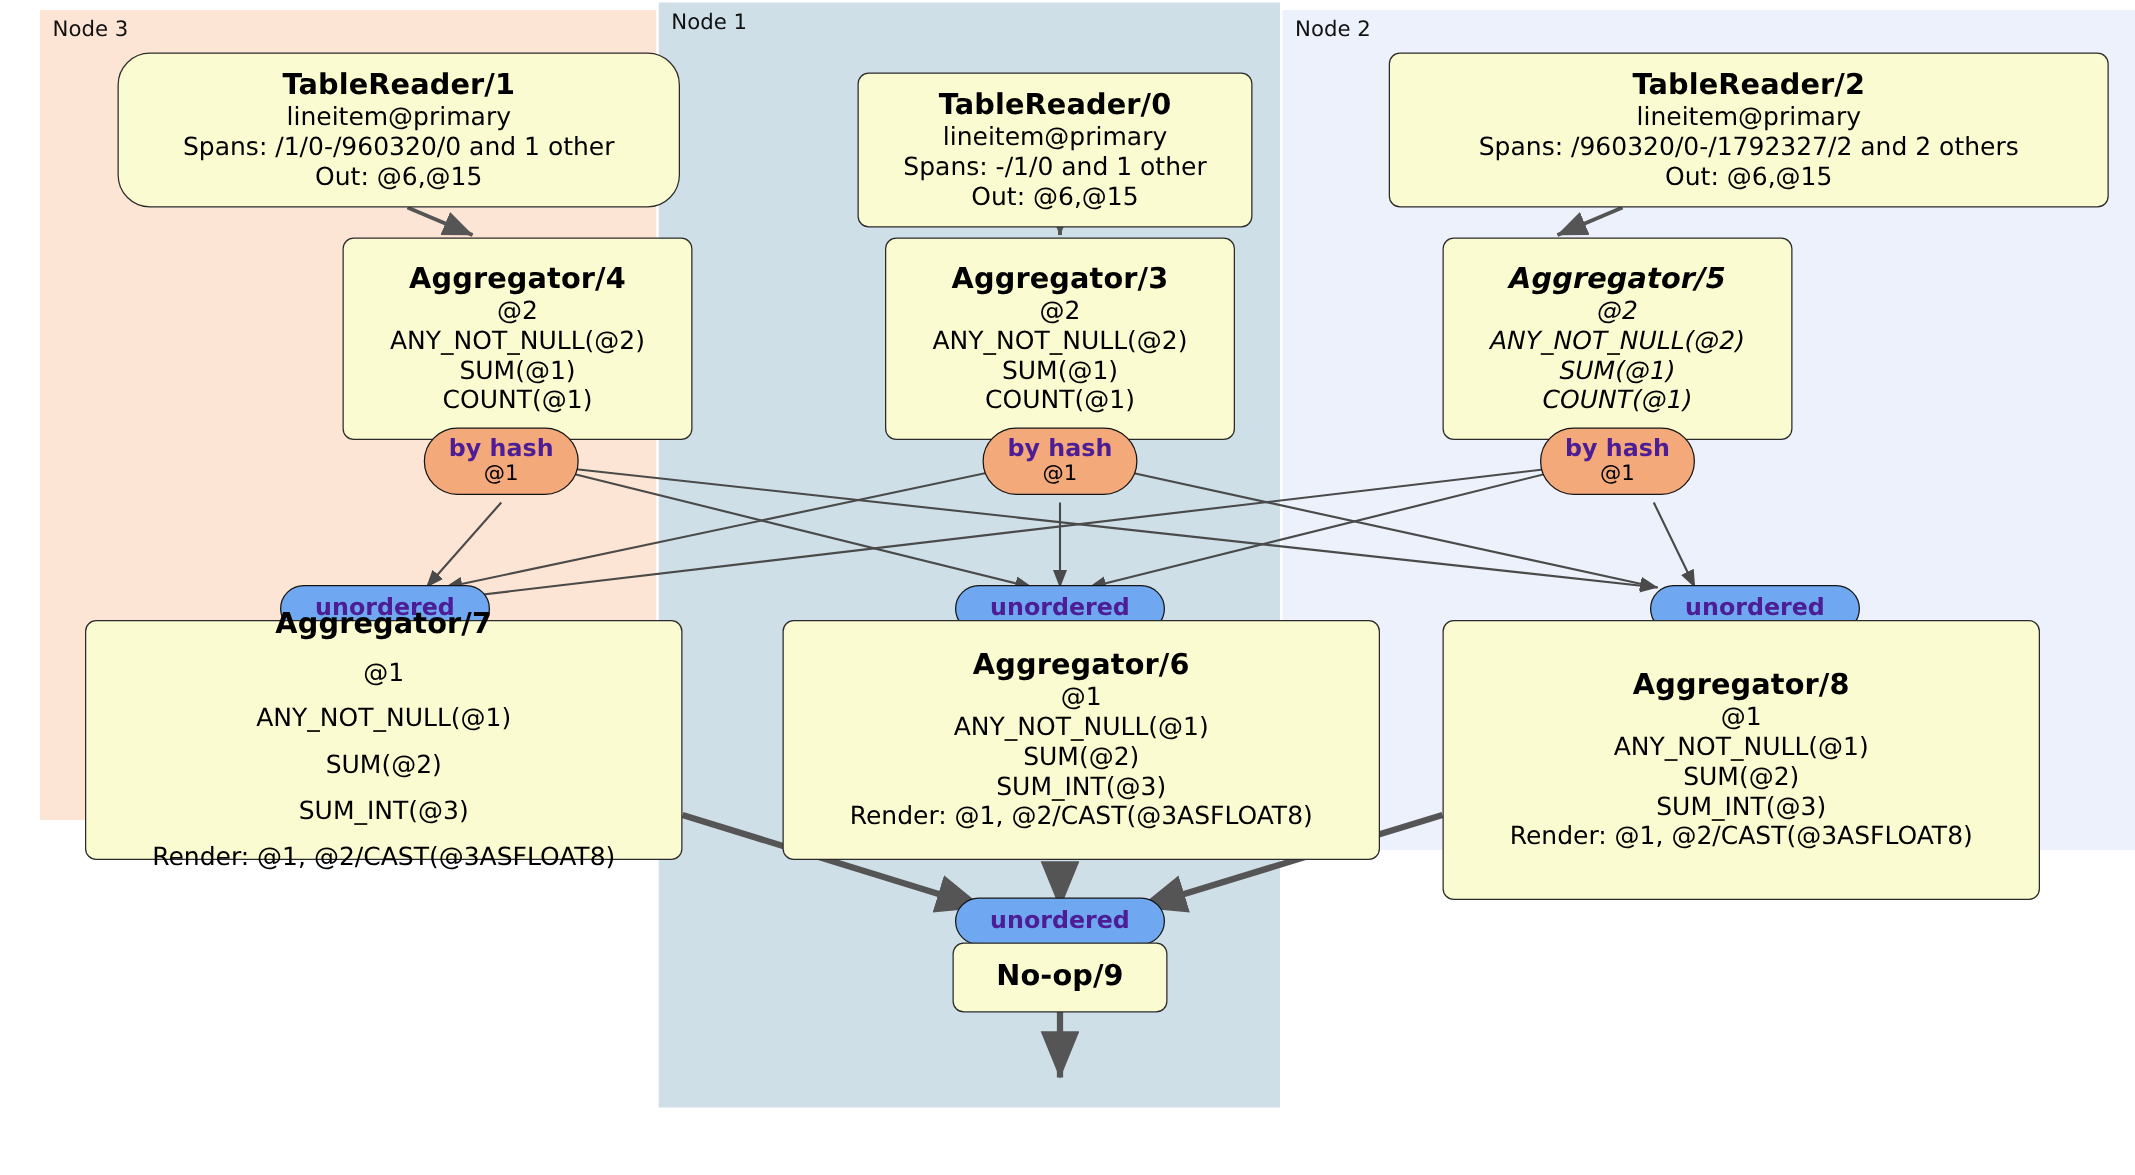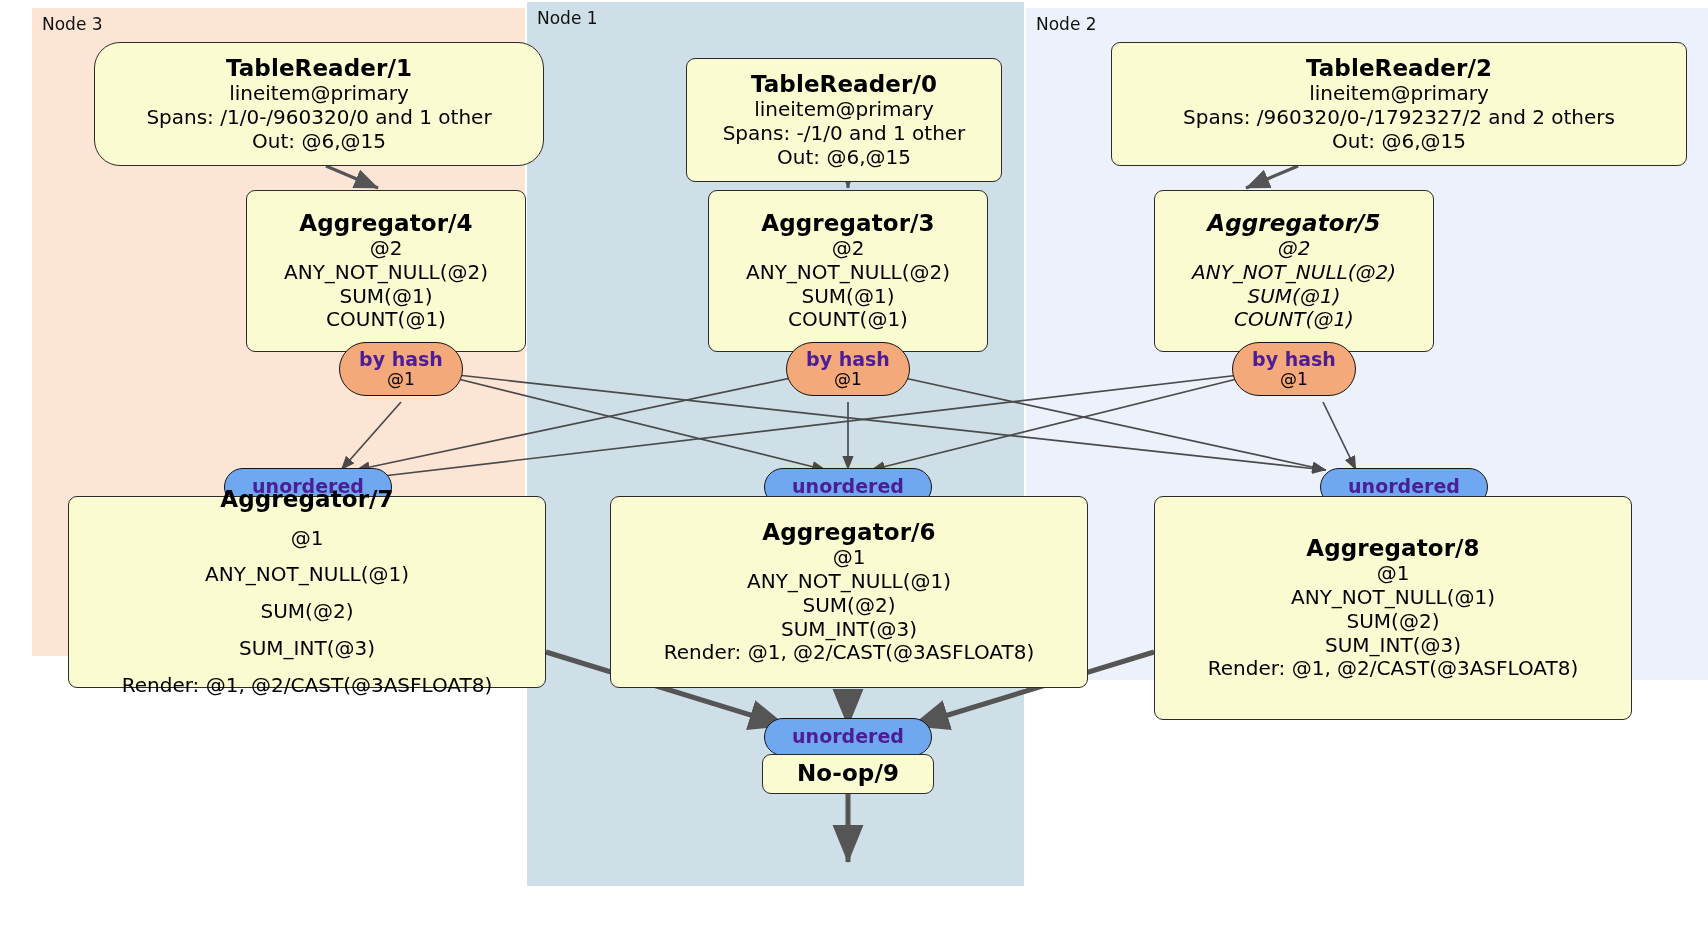--- a/index.html
+++ b/index.html
@@ -110,21 +110,21 @@
     <div class="ln">Out: @6,@15</div>
   </div>
 
   <div class="box" style="left:1085px;top:42px;width:576px;height:124px;">
     <div class="ttl">TableReader/2</div>
     <div class="ln">lineitem@primary</div>
     <div class="ln">Spans: /960320/0-/1792327/2 and 2 others</div>
     <div class="ln">Out: @6,@15</div>
   </div>
 
-  <div class="box" style="left:220px;top:190px;width:280px;height:162px;">
+  <div class="box" style="left:248px;top:190px;width:280px;height:162px;">
     <div class="ttl">Aggregator/4</div>
     <div class="ln">@2</div>
     <div class="ln">ANY_NOT_NULL(@2)</div>
     <div class="ln">SUM(@1)</div>
     <div class="ln">COUNT(@1)</div>
   </div>
 
   <div class="box" style="left:682px;top:190px;width:280px;height:162px;">
     <div class="ttl">Aggregator/3</div>
     <div class="ln">@2</div>
@@ -170,21 +170,21 @@
 
   <div class="box" style="left:42px;top:496px;width:478px;height:192px;gap:13px;">
     <div class="ttl">Aggregator/7</div>
     <div class="ln">@1</div>
     <div class="ln">ANY_NOT_NULL(@1)</div>
     <div class="ln">SUM(@2)</div>
     <div class="ln">SUM_INT(@3)</div>
     <div class="ln">Render: @1, @2/CAST(@3ASFLOAT8)</div>
   </div>
 
-  <div class="box" style="left:584px;top:496px;width:478px;height:192px;">
+  <div class="box" style="left:600px;top:496px;width:478px;height:192px;">
     <div class="ttl">Aggregator/6</div>
     <div class="ln">@1</div>
     <div class="ln">ANY_NOT_NULL(@1)</div>
     <div class="ln">SUM(@2)</div>
     <div class="ln">SUM_INT(@3)</div>
     <div class="ln">Render: @1, @2/CAST(@3ASFLOAT8)</div>
   </div>
 
   <div class="box" style="left:1128px;top:496px;width:478px;height:224px;">
     <div class="ttl">Aggregator/8</div>
@@ -192,18 +192,18 @@
     <div class="ln">ANY_NOT_NULL(@1)</div>
     <div class="ln">SUM(@2)</div>
     <div class="ln">SUM_INT(@3)</div>
     <div class="ln">Render: @1, @2/CAST(@3ASFLOAT8)</div>
   </div>
 
   <div class="pill unord" style="left:738px;top:718px;width:168px;height:38px;">
     <div class="p1">unordered</div>
   </div>
 
-  <div class="box" style="left:736px;top:754px;width:172px;height:40px;justify-content:center;">
+  <div class="box" style="left:736px;top:754px;width:172px;height:56px;justify-content:center;">
     <div class="ttl">No-op/9</div>
   </div>
 
 
 </div>
 
 </body></html>

